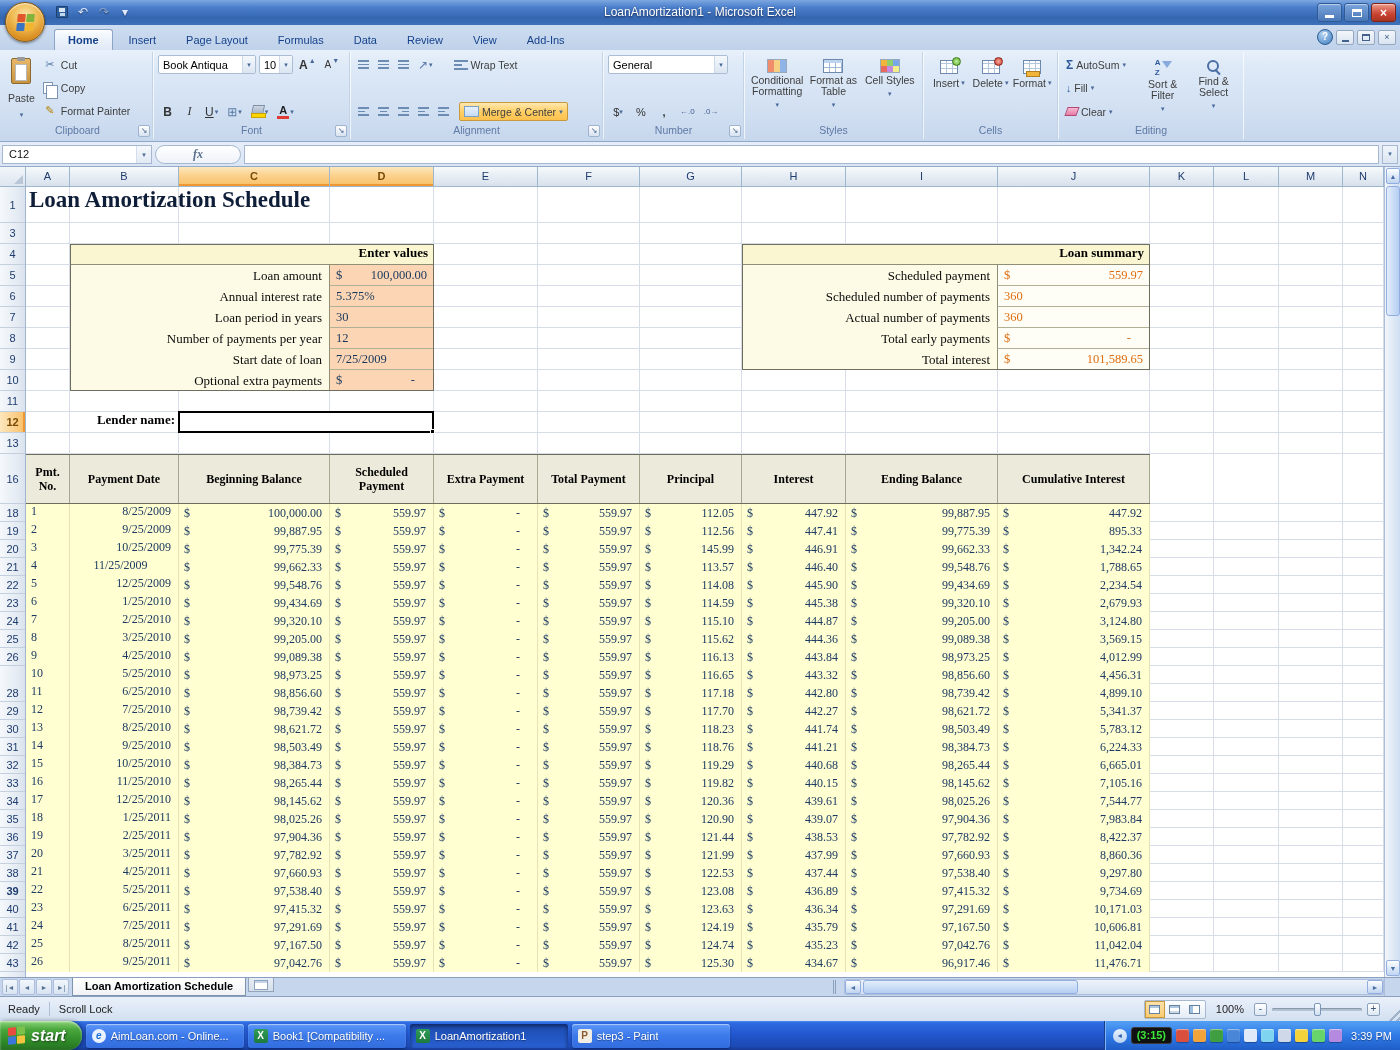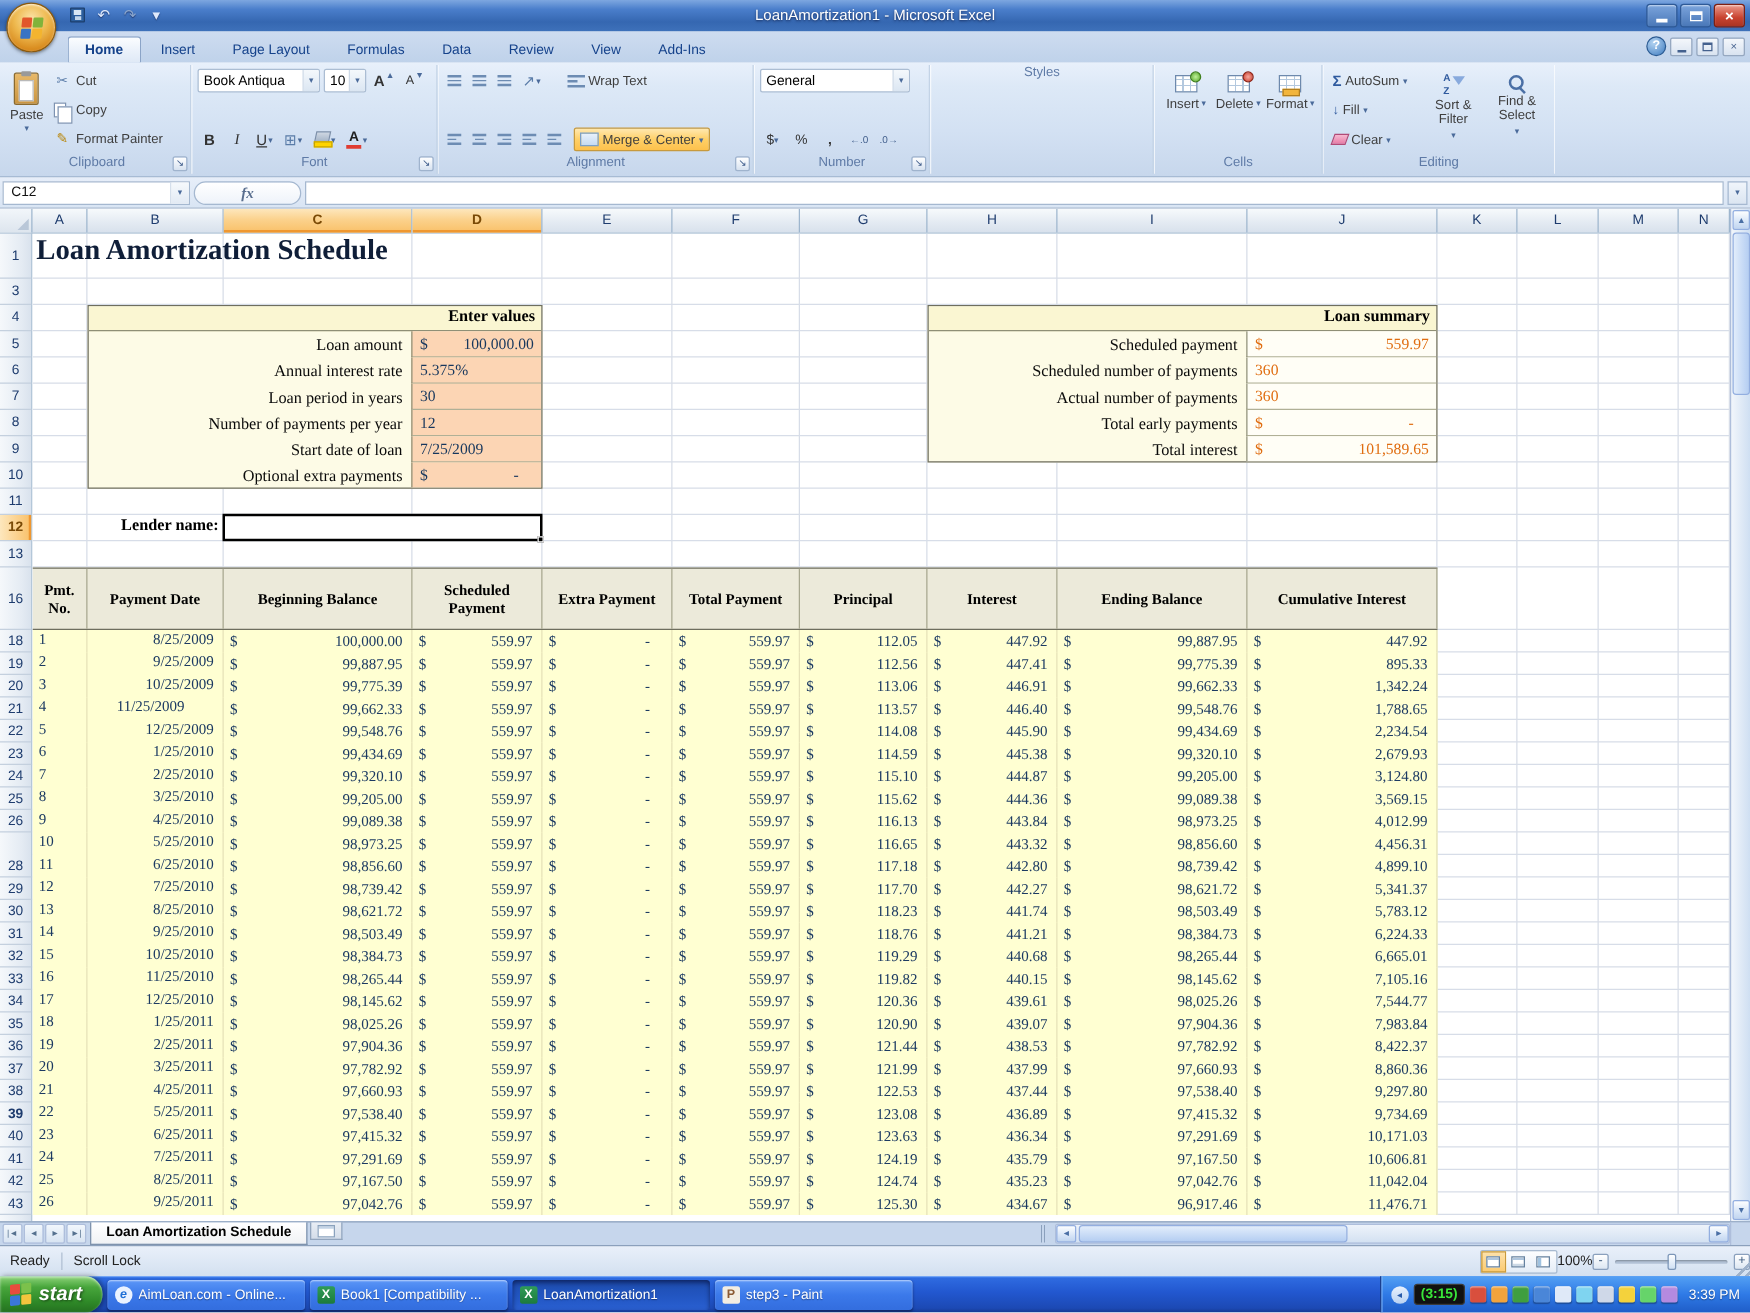--- a/index.html
+++ b/index.html
@@ -36,21 +36,21 @@
 .mwbtn{width:18px;height:15px;background:linear-gradient(#f4f7fb,#d9e3f0);border:1px solid #96a8c0;border-radius:2px;color:#44618e;font-size:9px;display:flex;align-items:center;justify-content:center;}
 .g-min.s{width:7px;height:2px;background:#44618e;margin-top:7px;}
 .g-max.s{width:8px;height:7px;border:1px solid #44618e;border-top-width:2px;}
 
 
 .ribbon{height:92px;flex:0 0 92px;background:linear-gradient(180deg,#e8f0fb 0%,#dde9f7 20%,#d3e1f3 60%,#c7d7ec 100%);border-bottom:1px solid #8ea8c8;display:flex;padding:2px 0 0 2px;}
 .rgroup{height:87px;margin-left:1px;padding:0 3px;display:flex;flex-direction:column;position:relative;border-right:1px solid #c3d3e6;box-shadow:1px 0 0 rgba(255,255,255,.7);}
 .rbody{flex:1;display:flex;padding:2px 1px;}
 .rlabel{height:15px;font-size:10.5px;line-height:13px;color:#5e7aa6;text-align:center;}
 .launcher{position:absolute;right:2px;bottom:2px;width:12px;height:12px;font-size:8px;line-height:10px;text-align:center;color:#44618e;border:1px solid #9fb3cd;border-radius:2px;background:linear-gradient(#fff,#d7e2f0);}
-.bigbtn{display:flex;flex-direction:column;align-items:center;justify-content:flex-start;border:1px solid transparent;border-radius:3px;padding-top:3px;font-size:10.5px;line-height:12px;color:#3e3e3e;text-align:center;}
+.bigbtn{display:flex;flex-direction:column;align-items:center;justify-content:space-between;border:1px solid transparent;border-radius:3px;padding-top:3px;font-size:10.5px;line-height:12px;color:#3e3e3e;text-align:center;}
 .dd{font-size:7px;color:#4a6a9a;}
 .clipb{width:20px;height:26px;background:linear-gradient(#e8b96a,#c99440);border:1px solid #8a6a2f;border-radius:2px;position:relative;margin-bottom:2px;}
 .clipb:before{content:"";position:absolute;left:3px;top:5px;right:3px;bottom:2px;background:#fff;border:1px solid #b9b9b9;}
 .clipb:after{content:"";position:absolute;left:5px;top:-2px;width:8px;height:4px;background:#9a9a9a;border-radius:1px;}
 .small-col{display:flex;flex-direction:column;justify-content:space-between;padding:1px 0 2px 2px;}
 .sbtn{height:19px;display:flex;align-items:center;gap:4px;padding:0 4px;font-size:10.5px;color:#3e3e3e;border:1px solid transparent;border-radius:2px;white-space:nowrap;}
 .ig{width:14px;text-align:center;font-size:11px;color:#5a7ca8;flex:0 0 14px;}
 .ic-copy{width:10px;height:12px;position:relative;background:#fff;border:1px solid #7d93b2;flex:0 0 10px;margin-right:4px;}
 .ic-copy:before{content:"";position:absolute;left:2px;top:2px;width:10px;height:12px;background:#fff;border:1px solid #7d93b2;}
 .fg-col{display:flex;flex-direction:column;justify-content:space-between;padding:1px 0;}
@@ -163,21 +163,21 @@
 .addtab:before{content:"";position:absolute;left:5px;top:2px;width:12px;height:8px;background:#fff;border:1px solid #8aa2bd;box-shadow:inset 0 2px 0 #c4d4e6;}
 .hsplit{position:absolute;right:562px;top:2px;width:7px;height:14px;background:linear-gradient(90deg,transparent 0 2px,#8ba0bc 2px 3px,transparent 3px 4px,#8ba0bc 4px 5px,transparent 5px);}
 .hscroll{position:absolute;right:16px;top:1px;width:540px;height:16px;background:linear-gradient(#eef3fa,#d3e1f2);border:1px solid #aebedb;border-radius:2px;}
 .hs-btn{position:absolute;top:0;width:16px;height:14px;font-size:7px;line-height:13px;text-align:center;color:#4a6fa5;background:linear-gradient(#fdfeff,#d7e5f7 60%,#c1d5f0);border:1px solid #92aee0;border-radius:2px;}
 .hs-thumb{position:absolute;left:18px;top:0;width:215px;height:14px;border:1px solid #92aee0;border-radius:3px;background:linear-gradient(#e2edfb,#b5cef2);}
 .scorner{position:absolute;right:0;top:0;width:16px;height:18px;background:#c6d6ec;border-left:1px solid #aebedb;}
 
 
 .statusbar{height:25px;flex:0 0 25px;background:linear-gradient(#e9f0fa,#d3e0f0);border-top:1px solid #8ba0bc;display:flex;align-items:center;padding-left:8px;font-size:11px;color:#222;position:relative;}
 .sb-sep{width:1px;height:14px;background:#b0bfd2;margin:0 9px;}
-.sb-right{margin-left:auto;display:flex;align-items:center;}
+.sb-right{margin-left:auto;display:flex;align-items:center;gap:10px;padding-right:20px;}
 .viewbtns{display:flex;border:1px solid #a8bad0;border-radius:2px;background:linear-gradient(#fdfeff,#e4ecf6);}
 .vb{width:20px;height:17px;display:flex;align-items:center;justify-content:center;}
 .vb.active{background:linear-gradient(#fde3ae,#fbc96d);box-shadow:inset 0 0 0 1px #c79a3e;}
 .vi{width:11px;height:9px;background:#fff;border:1px solid #64819f;}
 .vi.n{box-shadow:inset 0 2px 0 #aec6de;}
 .vi.l{box-shadow:inset 0 2px 0 #aec6de,inset 0 -2px 0 #cdd9e5;}
 .vi.b{box-shadow:inset 3px 0 0 #9fc2e0;}
 .zoom-label{font-size:11px;color:#222;}
 .zslider{display:flex;align-items:center;gap:5px;}
 .zs-btn{width:13px;height:13px;border:1px solid #8aa0bd;border-radius:2px;background:linear-gradient(#fff,#dde7f2);font-size:10px;line-height:10px;text-align:center;color:#3c5a7e;}
@@ -448,20 +448,37 @@
                 <span>.0→</span>
               </span>
           </div>
         </div>
       </div>
       <div class="rlabel">Number</div>
       <span class="launcher">↘</span>
     </div>
 
     <div class="rgroup" style="width:178px;">
+      <div class="rbody">
+        <div class="stybtn">
+            <i class="ic-cond"></i>
+            <span>Conditional Formatting</span>
+            <span class="dd">▾</span>
+          </div>
+        <div class="stybtn">
+            <i class="ic-ftable"></i>
+            <span>Format as Table</span>
+            <span class="dd">▾</span>
+          </div>
+        <div class="stybtn">
+            <i class="ic-styles"></i>
+            <span>Cell Styles</span>
+            <span class="dd">▾</span>
+          </div>
+      </div>
       <div class="rlabel">Styles</div>
     </div>
 
     <div class="rgroup" style="width:134px;">
       <div class="rbody">
         <div class="cellbtn">
             <i class="ic-cells ins"></i>
             <span class="cb-lab">
               <span>Insert</span>
               <span class="dd">▾</span>
@@ -833,21 +850,21 @@
           <div class="acell money" style="width: 104px;">
             <span class="msign">$</span>
             <span class="mnum dash">-</span>
           </div>
           <div class="acell money" style="width: 102px;">
             <span class="msign">$</span>
             <span class="mnum">559.97</span>
           </div>
           <div class="acell money" style="width: 102px;">
             <span class="msign">$</span>
-            <span class="mnum">113.06</span>
+            <span class="mnum">145.99</span>
           </div>
           <div class="acell money" style="width: 104px;">
             <span class="msign">$</span>
             <span class="mnum">446.91</span>
           </div>
           <div class="acell money" style="width: 152px;">
             <span class="msign">$</span>
             <span class="mnum">99,662.33</span>
           </div>
           <div class="acell money" style="width: 152px;">

